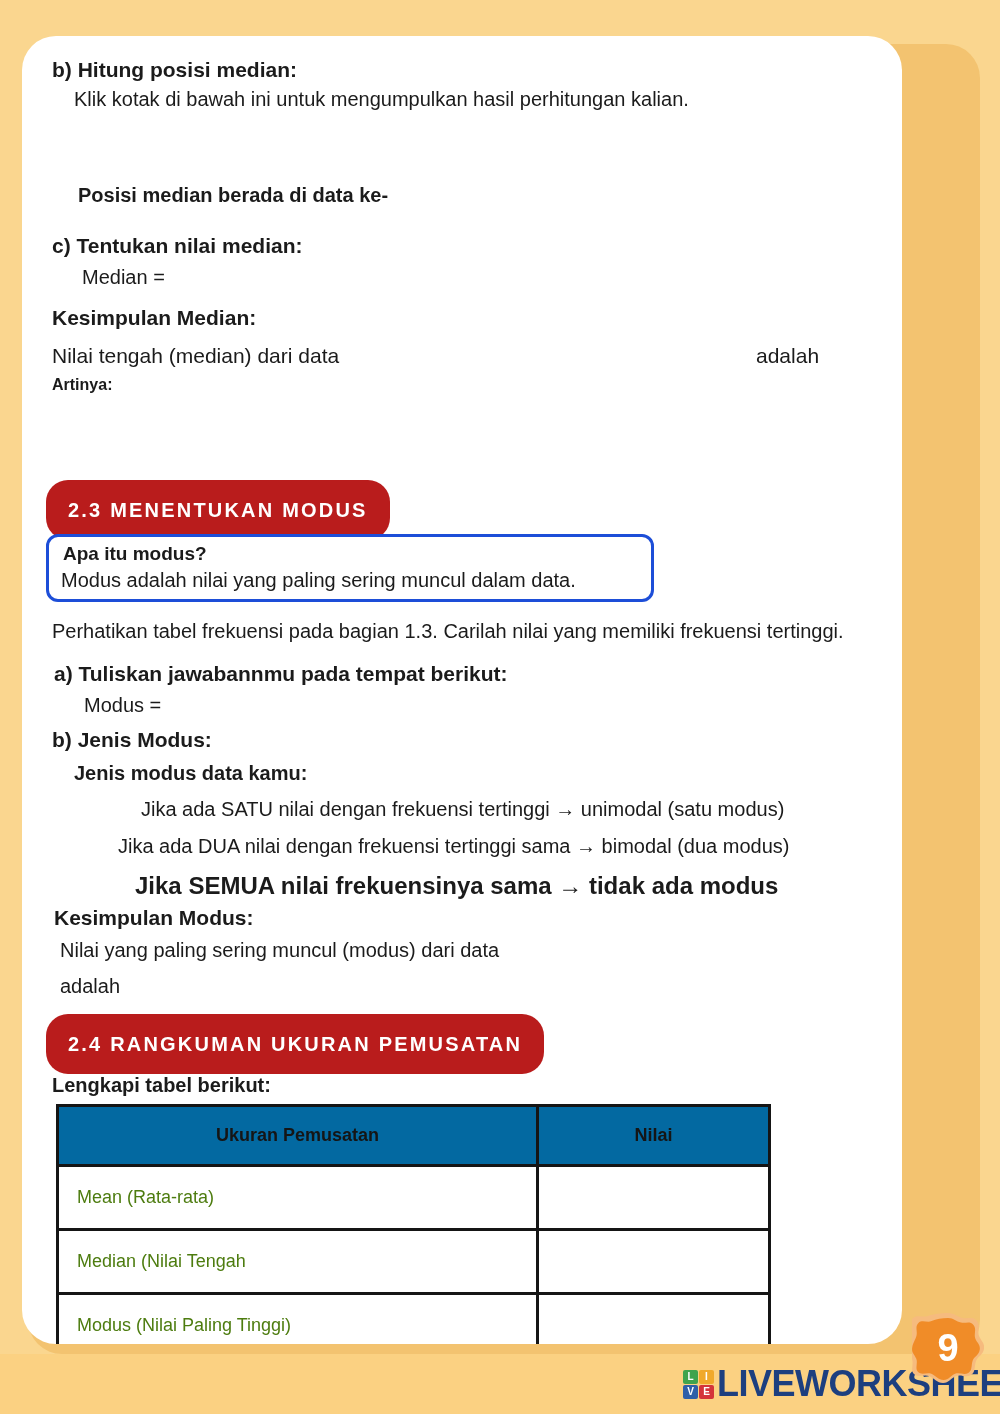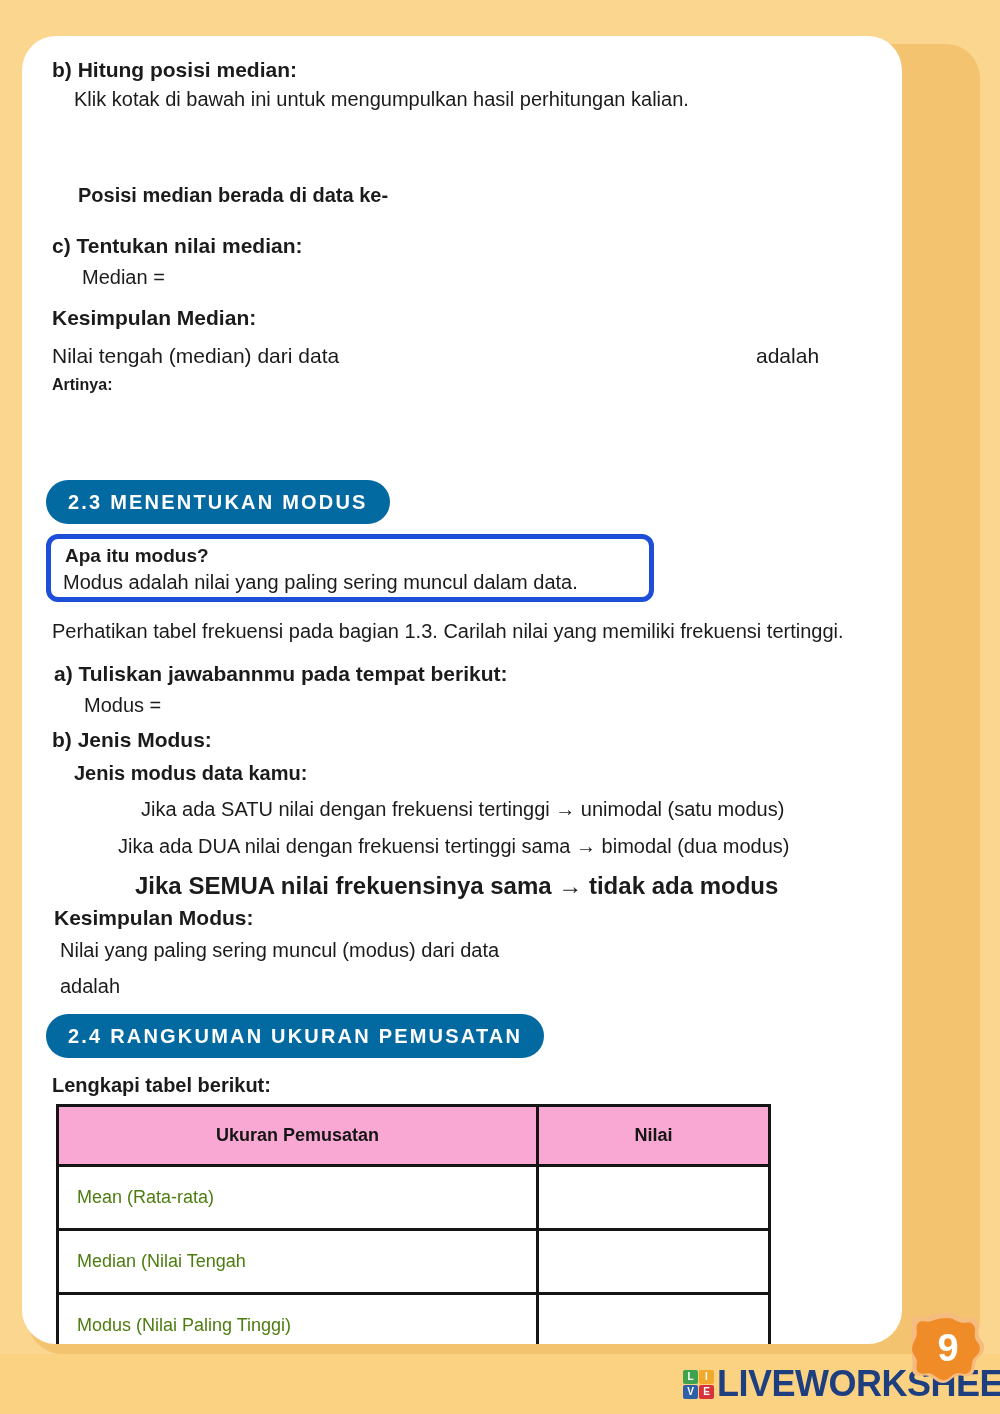--- a/index.html
+++ b/index.html
@@ -57,40 +57,40 @@
     color: #1b1b1b;
     white-space: pre;
     font-family: "Liberation Sans", sans-serif;
   }
   .bold { font-weight: 700; }
   .reg  { font-weight: 400; }
 
   
   .section-pill {
     position: absolute;
-    background: #0369a1;
+    background: #b91c1c;
     border-radius: 22px;
     color: #ffffff;
     font-weight: 700;
     letter-spacing: 2.2px;
     display: flex;
     align-items: center;
-    padding: 0 22px;
+    padding: 8px 22px;
     font-size: 20px;
     white-space: pre;
   }
 
   
   #modus-callout {
     position: absolute;
     left: 24px;
     top: 498px;
     width: 608px;
     height: 68px;
-    border: 5px solid #1d4ed8;
+    border: 3px solid #1d4ed8;
     border-radius: 12px;
     background: #ffffff;
     box-sizing: border-box;
   }
   #modus-callout .cal-title {
     position: absolute;
     left: 14px;
     top: 6px;
     font-size: 19px;
     font-weight: 700;
@@ -115,21 +115,21 @@
     width: 712px;
     border-collapse: collapse;
     table-layout: fixed;
   }
   #summary-table th,
   #summary-table td {
     border: 3px solid #151515;
     box-sizing: border-box;
   }
   #summary-table th {
-    background: #f9a8d4;
+    background: #0369a1;
     font-size: 18px;
     font-weight: 700;
     color: #151515;
     height: 60px;
     text-align: center;
   }
   #summary-table td {
     background: #ffffff;
     height: 64px;
     font-size: 18px;

